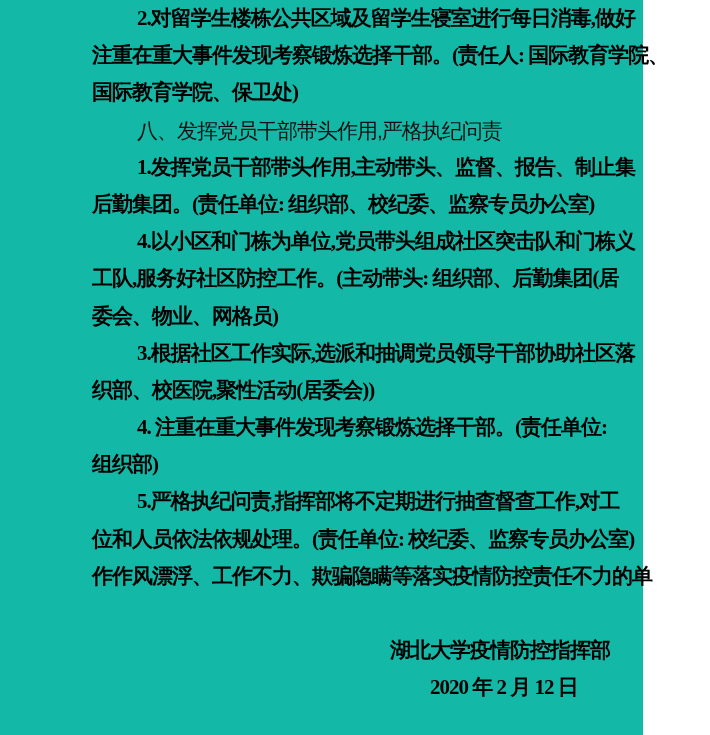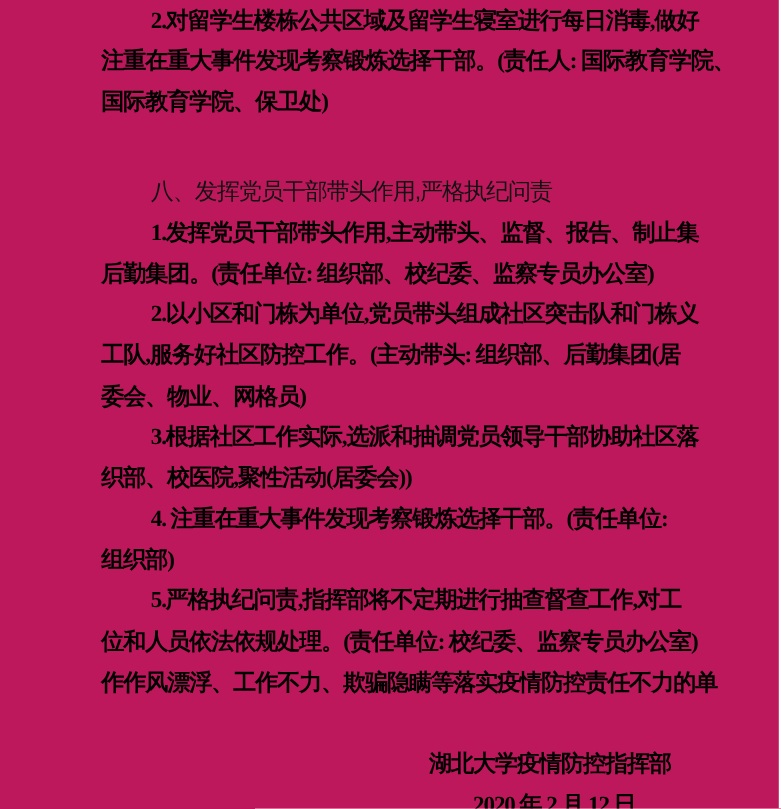--- a/index.html
+++ b/index.html
@@ -7,23 +7,23 @@
     padding: 0;
   }
   body {
     width: 710px;
     height: 735px;
     background: #ffffff;
     overflow: hidden;
   }
   .page {
     position: relative;
-    width: 708px;
+    width: 643px;
     height: 735px;
-    background: #be185d;
+    background: #14b8a6;
     text-decoration: underline;
   }
   .doc {
     position: absolute;
     top: 0;
     left: 92px;
     width: 545px;
     color: #000000;
     font-family: "Liberation Serif", "DejaVu Serif", serif;
     font-weight: 700;
@@ -35,21 +35,20 @@
     line-height: 37.2px;
     white-space: nowrap;
   }
   .indent {
     text-indent: 45px;
   }
   .heading {
     font-family: "Liberation Sans", "DejaVu Sans", sans-serif;
     font-weight: 400;
     color: #111111;
-    margin-top: 44px;
   }
   .spacer {
     height: 37.2px;
   }
   .sig-org {
     margin-left: 298px;
   }
   .sig-date {
     margin-left: 338px;
   }
@@ -58,21 +57,21 @@
 <body>
 
 <div class="page">
   <div class="doc">
     <div class="line indent">2.对留学生楼栋公共区域及留学生寝室进行每日消毒,做好</div>
     <div class="line">注重在重大事件发现考察锻炼选择干部。(责任人: 国际教育学院、</div>
     <div class="line">国际教育学院、保卫处)</div>
     <div class="line indent heading">八、发挥党员干部带头作用,严格执纪问责</div>
     <div class="line indent">1.发挥党员干部带头作用,主动带头、监督、报告、制止集</div>
     <div class="line">后勤集团。(责任单位: 组织部、校纪委、监察专员办公室)</div>
-    <div class="line indent">2.以小区和门栋为单位,党员带头组成社区突击队和门栋义</div>
+    <div class="line indent">4.以小区和门栋为单位,党员带头组成社区突击队和门栋义</div>
     <div class="line">工队,服务好社区防控工作。(主动带头: 组织部、后勤集团(居</div>
     <div class="line">委会、物业、网格员)</div>
     <div class="line indent">3.根据社区工作实际,选派和抽调党员领导干部协助社区落</div>
     <div class="line">织部、校医院,聚性活动(居委会))</div>
     <div class="line indent">4. 注重在重大事件发现考察锻炼选择干部。(责任单位:</div>
     <div class="line">组织部)</div>
     <div class="line indent">5.严格执纪问责,指挥部将不定期进行抽查督查工作,对工</div>
     <div class="line">位和人员依法依规处理。(责任单位: 校纪委、监察专员办公室)</div>
     <div class="line">作作风漂浮、工作不力、欺骗隐瞒等落实疫情防控责任不力的单</div>
     <div class="spacer"></div>

